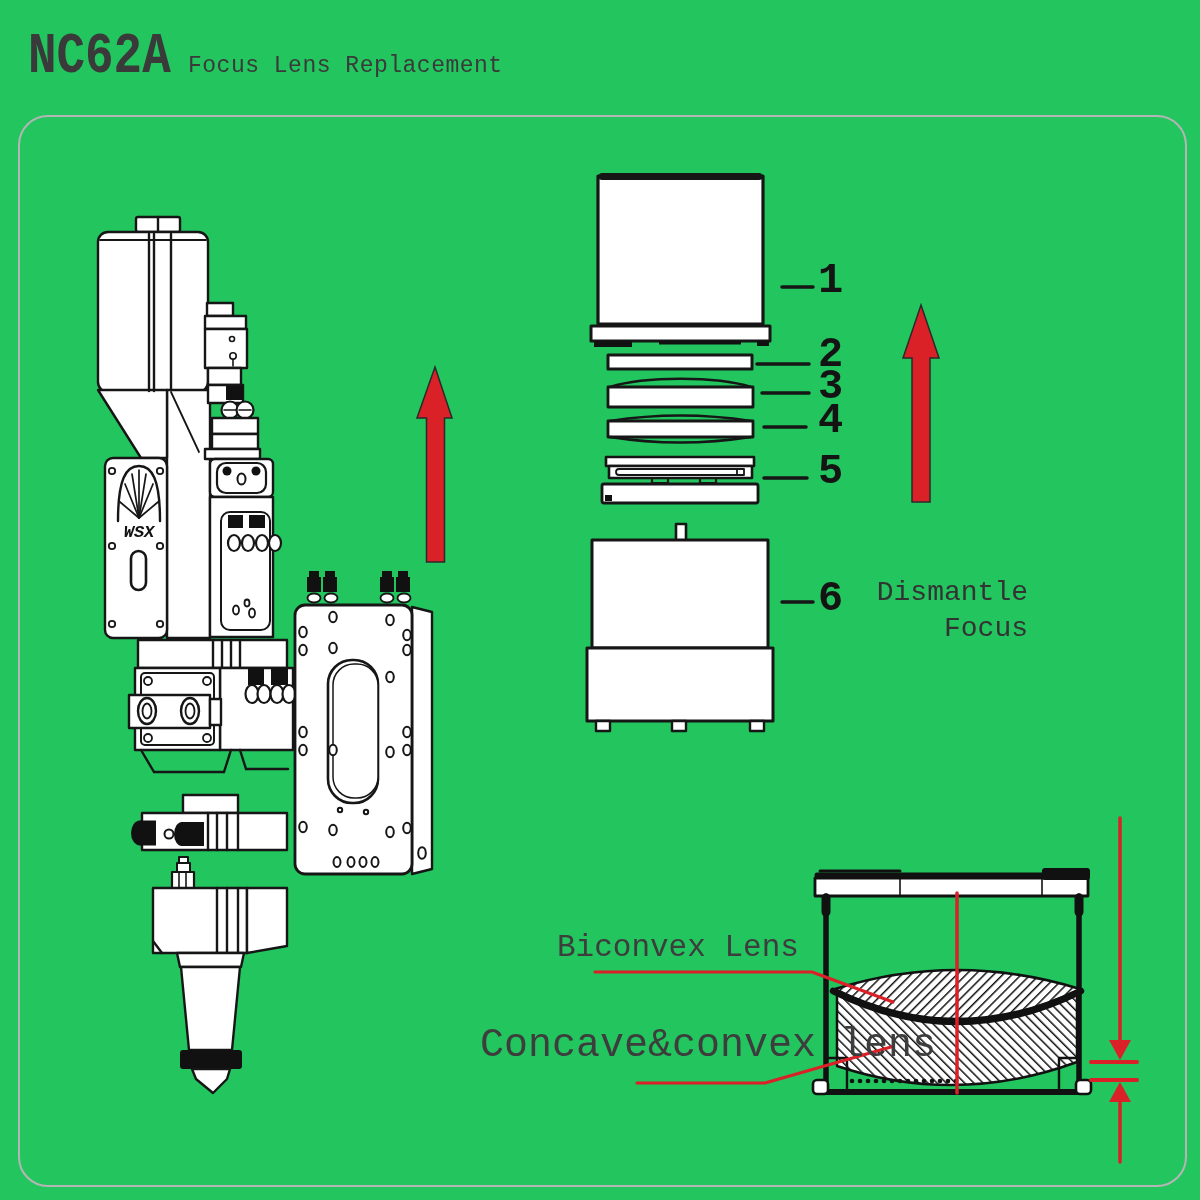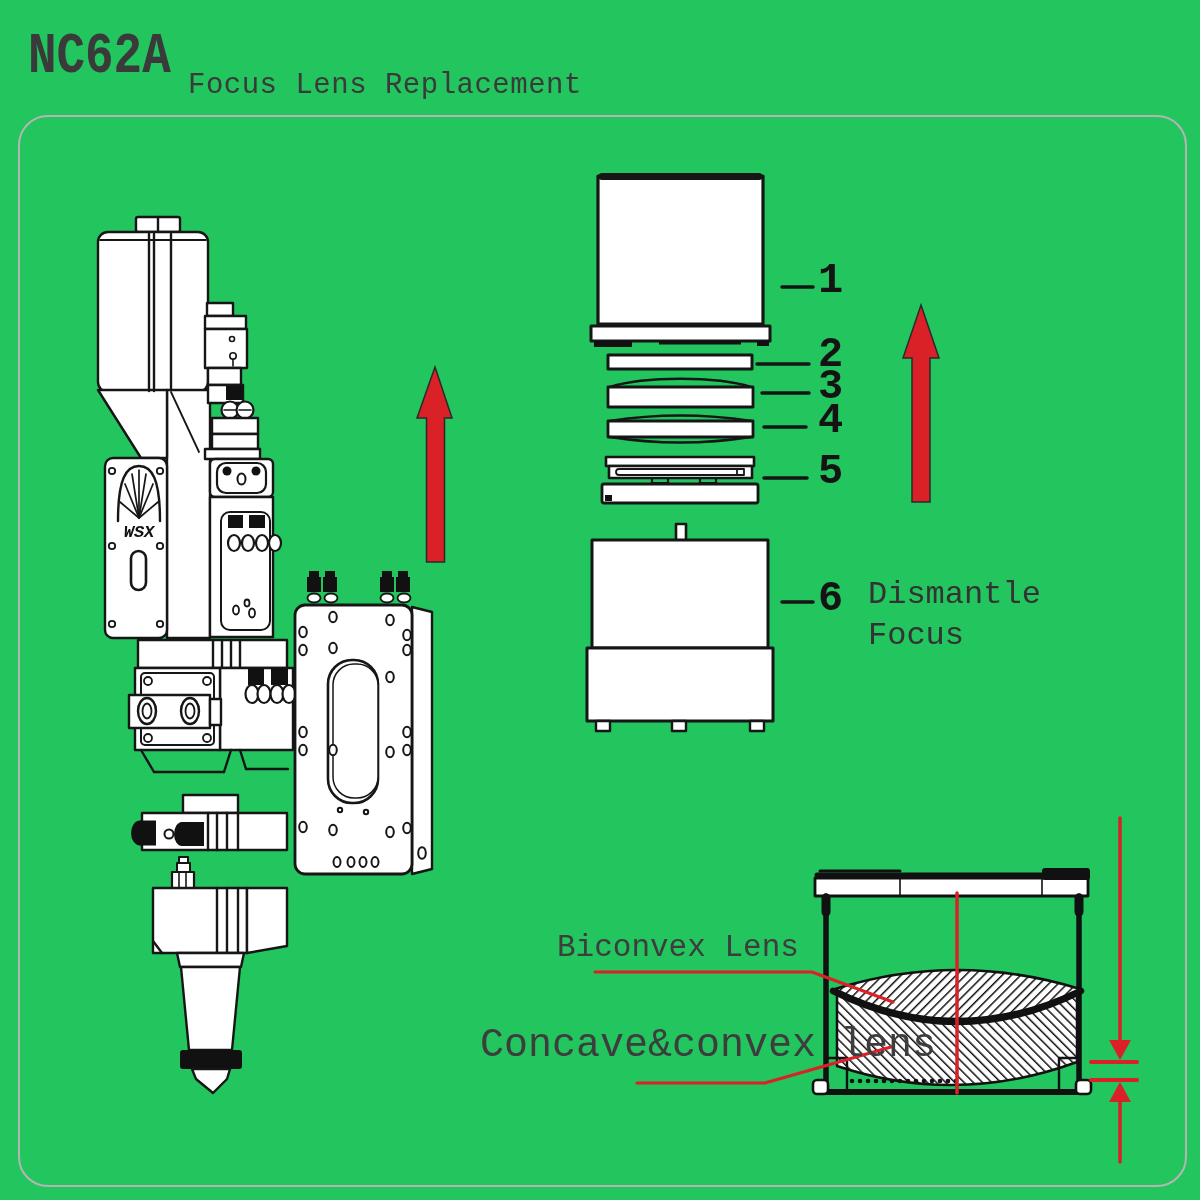--- a/index.html
+++ b/index.html
@@ -4,28 +4,28 @@
 <style>
   html,body{margin:0;padding:0;background:#ffffff;}
   #stage{position:relative;width:1200px;height:1200px;background:#22c55e;overflow:hidden;
          font-family:Liberation Mono, monospace;}
   #frame{position:absolute;left:18px;top:115px;width:1165px;height:1068px;
          border:2px solid #b5b5b5;border-radius:30px;}
   #diagram-svg{position:absolute;left:0;top:0;width:1200px;height:1200px;}
   .title-model{position:absolute;left:28px;top:24px;font-size:58px;font-weight:bold;
          color:#3a3a3a;letter-spacing:0px;transform:scaleX(.82);transform-origin:left top;
          white-space:nowrap;}
-  .title-sub{position:absolute;left:188px;top:53px;font-size:29px;font-weight:400;
-         color:#3a3a3a;white-space:nowrap;letter-spacing:.5px;margin-top:16px;}
+  .title-sub{position:absolute;left:188px;top:53px;font-size:23px;font-weight:400;
+         color:#3a3a3a;white-space:nowrap;letter-spacing:.5px;}
   .part-num{position:absolute;left:818px;font-size:42px;font-weight:bold;color:#141414;
          line-height:1;white-space:nowrap;}
   #pn1{top:260px;} #pn2{top:334px;} #pn3{top:366px;} #pn4{top:400px;} #pn5{top:451px;}
   #pn6{top:578px;}
-  .tool-caption{position:absolute;left:868px;top:575px;width:160px;text-align:left;
-         font-size:32px;line-height:1.28;color:#333;}
+  .tool-caption{position:absolute;left:868px;top:575px;width:160px;text-align:right;
+         font-size:28px;line-height:1.28;color:#333;}
   .lens-label{position:absolute;color:#3d3d3d;white-space:nowrap;}
   #lbl-biconvex{left:557px;top:930px;width:240px;font-size:31px;}
   #lbl-concave{left:480px;top:1023px;width:300px;font-size:40px;}
 </style>
 </head>
 <body>
 
 <div id="stage">
 
   <div class="title-model">NC62A</div>

